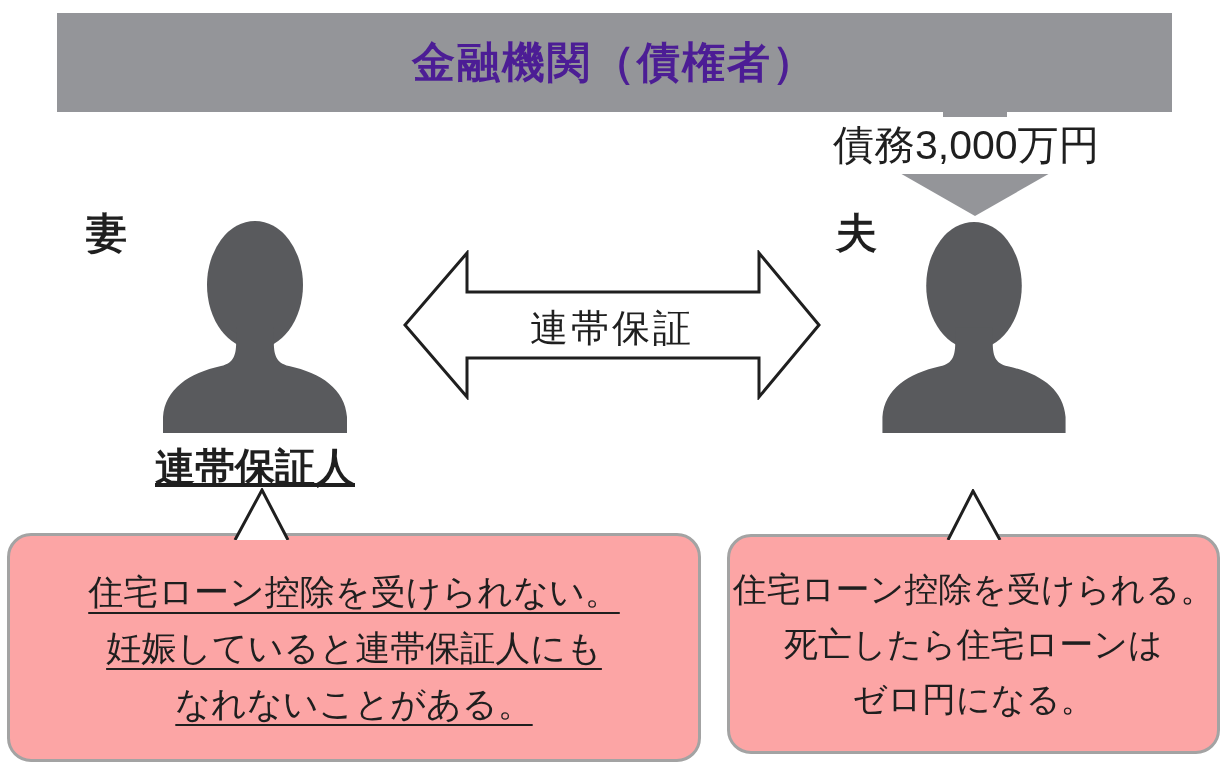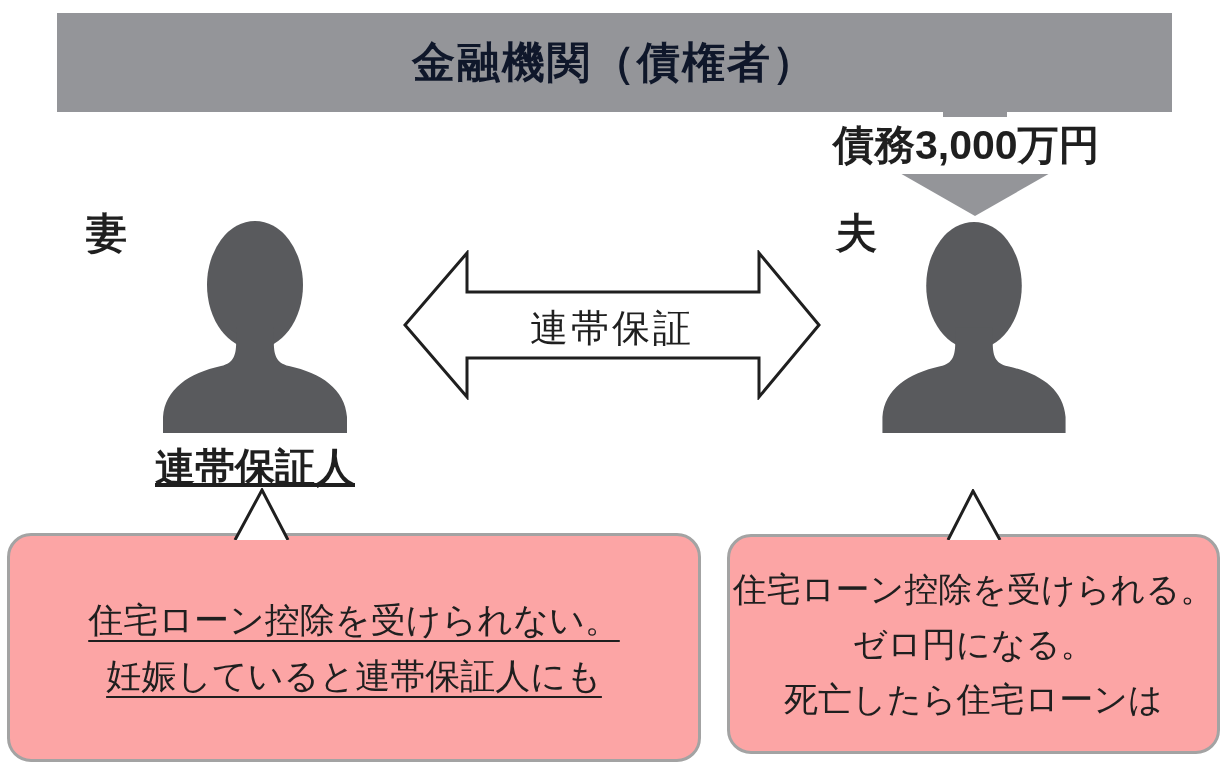--- a/index.html
+++ b/index.html
@@ -2,28 +2,28 @@
 <html lang="ja"><head>
 <meta charset="utf-8">
 <style>
   html,body{margin:0;padding:0;background:#ffffff;}
   body{font-family:"Liberation Sans","DejaVu Sans",sans-serif;color:#1f1f1f;}
   .canvas{position:relative;width:1231px;height:769px;background:#fff;overflow:hidden;}
 
   
   .banner{position:absolute;left:57px;top:13px;width:1115px;height:99px;
           background:#949599;display:flex;align-items:center;justify-content:center;}
-  .banner-text{color:#0f172a;font-size:43px;font-weight:bold;letter-spacing:2px;}
+  .banner-text{color:#4c1d95;font-size:43px;font-weight:bold;letter-spacing:2px;}
 
   
   .debt-shaft{position:absolute;left:943px;top:112px;width:64px;height:61px;background:#949599;}
   .debt-head{position:absolute;left:898px;top:172px;width:0;height:0;
              border-left:77px solid transparent;border-right:77px solid transparent;
              border-top:44px solid #949599;}
-  .debt-label{position:absolute;left:830px;top:117px;font-size:41px;font-weight:bold;
+  .debt-label{position:absolute;left:830px;top:117px;font-size:41px;font-weight:normal;
               background:#ffffff;padding:1px 3px;white-space:nowrap;}
 
   
   .tag{position:absolute;font-size:41px;font-weight:bold;}
   .tag-wife{left:86px;top:206px;}
   .tag-husband{left:836px;top:206px;}
 
   
   .sil{position:absolute;}
   .sil-wife{left:163px;top:221px;}
@@ -84,27 +84,28 @@
   </svg>
 
   <svg class="rel-arrow" width="418" height="150" viewBox="0 0 418 150">
     <polygon points="2,75 64,3 64,42 356,42 356,3 416,75 356,147 356,108 64,108 64,147" fill="#ffffff" stroke="#1f1f1f" stroke-width="3" stroke-linejoin="miter"></polygon>
   </svg>
   <div class="rel-label">連帯保証</div>
 
   <div class="bubble bubble-left">
     <div class="line">住宅ローン控除を受けられない。</div>
     <div class="line">妊娠していると連帯保証人にも</div>
+    <div class="line">なれないことがある。</div>
   </div>
   <svg class="pointer pointer-left" width="64" height="52" viewBox="0 0 64 52">
     <path d="M5,52 L32,2 L58,52" fill="#ffffff" stroke="#1f1f1f" stroke-width="3"></path>
   </svg>
 
   <div class="bubble bubble-right">
     <div class="line">住宅ローン控除を受けられる。</div>
+    <div class="line">死亡したら住宅ローンは</div>
     <div class="line">ゼロ円になる。</div>
-    <div class="line">死亡したら住宅ローンは</div>
   </div>
   <svg class="pointer pointer-right" width="60" height="51" viewBox="0 0 60 51">
     <path d="M4,51 L29,2 L56,51" fill="#ffffff" stroke="#1f1f1f" stroke-width="3"></path>
   </svg>
 
 </div>
 
 </body></html>

